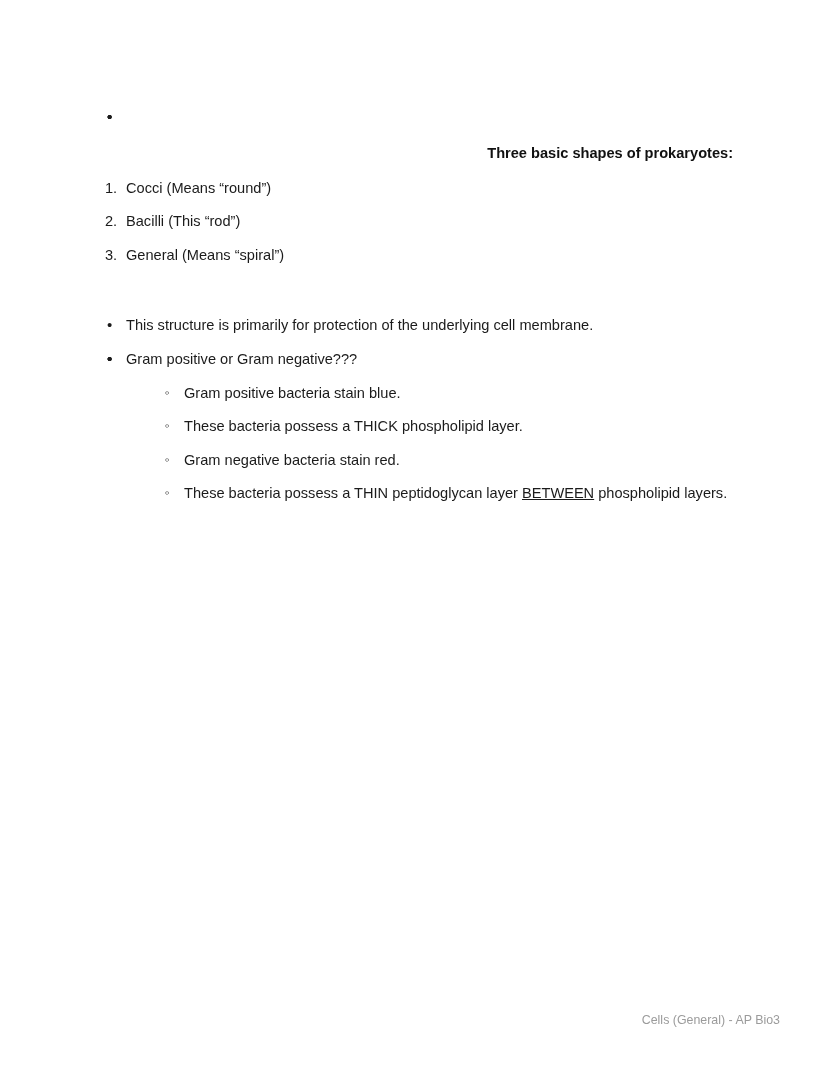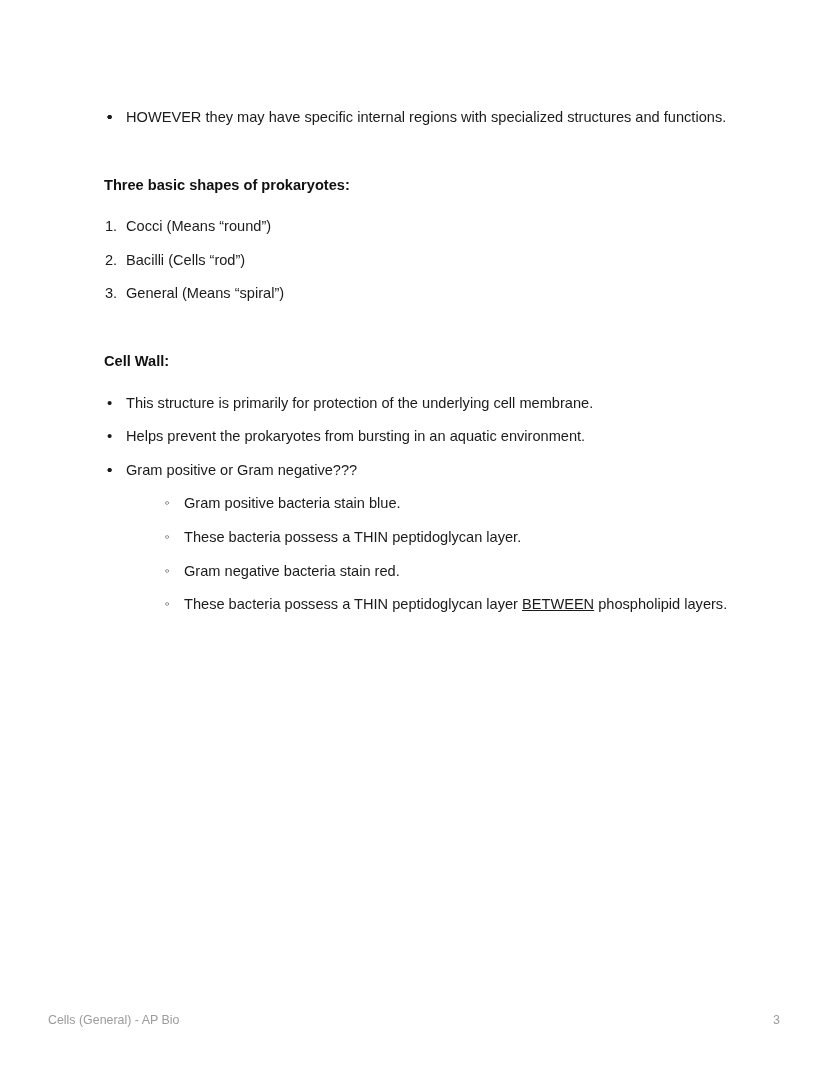--- a/index.html
+++ b/index.html
@@ -70,37 +70,38 @@
     left: 10px;
     font-size: 13px;
   }
 
   
   .section-heading {
     font-size: 14.6px;
     line-height: 24.6px;
     font-weight: bold;
     color: #111111;
-    margin: 7px;
+    margin: 0;
+    text-align: right;
   }
   .gap-large { height: 36px; }
   .gap-heading { height: 10px; }
 
   u.underline { text-decoration: underline; }
 
   
   .footer {
     position: absolute;
     left: 48px;
     right: 48px;
     top: 1010px;
     height: 20px;
     display: flex;
     align-items: center;
-    justify-content: space-between;
+    justify-content: flex-end;
     font-size: 12.4px;
     color: #9b9b9b;
     font-family: "Liberation Sans", sans-serif;
   }
   .footer-left { white-space: nowrap; }
   .footer-right { white-space: nowrap; }
 </style>
 </head>
 <body>
 
@@ -110,73 +111,70 @@
 
     <ul class="bullets">
       <li class="item bullet">
         <span class="marker">•</span>
       </li>
       <li class="item bullet">
         <span class="marker">•</span>
       </li>
       <li class="item bullet">
         <span class="marker">•</span>
-        <span>HOWEVER they may have specific internal regions with specialized structures and functions.</span>
       </li>
     </ul>
 
     <div class="gap-large"></div>
 
     <div class="section-heading">Three basic shapes of prokaryotes:</div>
     <div class="gap-heading"></div>
 
     <ol class="numbers">
       <li class="item numbered">
         <span class="marker">1.</span>
         <span>Cocci (Means “round”)</span>
       </li>
       <li class="item numbered">
         <span class="marker">2.</span>
-        <span>Bacilli (Cells “rod”)</span>
+        <span>Bacilli (This “rod”)</span>
       </li>
       <li class="item numbered">
         <span class="marker">3.</span>
         <span>General (Means “spiral”)</span>
       </li>
     </ol>
 
     <div class="gap-large"></div>
 
-    <div class="section-heading">Cell Wall:</div>
     <div class="gap-heading"></div>
 
     <ul class="bullets">
       <li class="item bullet">
         <span class="marker">•</span>
         <span>This structure is primarily for protection of the underlying cell membrane.</span>
       </li>
       <li class="item bullet">
         <span class="marker">•</span>
-        <span>Helps prevent the prokaryotes from bursting in an aquatic environment.</span>
       </li>
       <li class="item bullet">
         <span class="marker">•</span>
       </li>
       <li class="item bullet">
         <span class="marker">•</span>
         <span>Gram positive or Gram negative???</span>
 
         <ul class="subbullets">
           <li class="item">
             <span class="marker">◦</span>
             <span>Gram positive bacteria stain blue.</span>
           </li>
           <li class="item">
             <span class="marker">◦</span>
-            <span>These bacteria possess a THIN peptidoglycan layer.</span>
+            <span>These bacteria possess a THICK phospholipid layer.</span>
           </li>
           <li class="item">
             <span class="marker">◦</span>
             <span>Gram negative bacteria stain red.</span>
           </li>
           <li class="item">
             <span class="marker">◦</span>
             <span><span>These bacteria possess a THIN peptidoglycan layer </span><u class="underline">BETWEEN</u><span> phospholipid layers.</span></span>
           </li>
         </ul>

